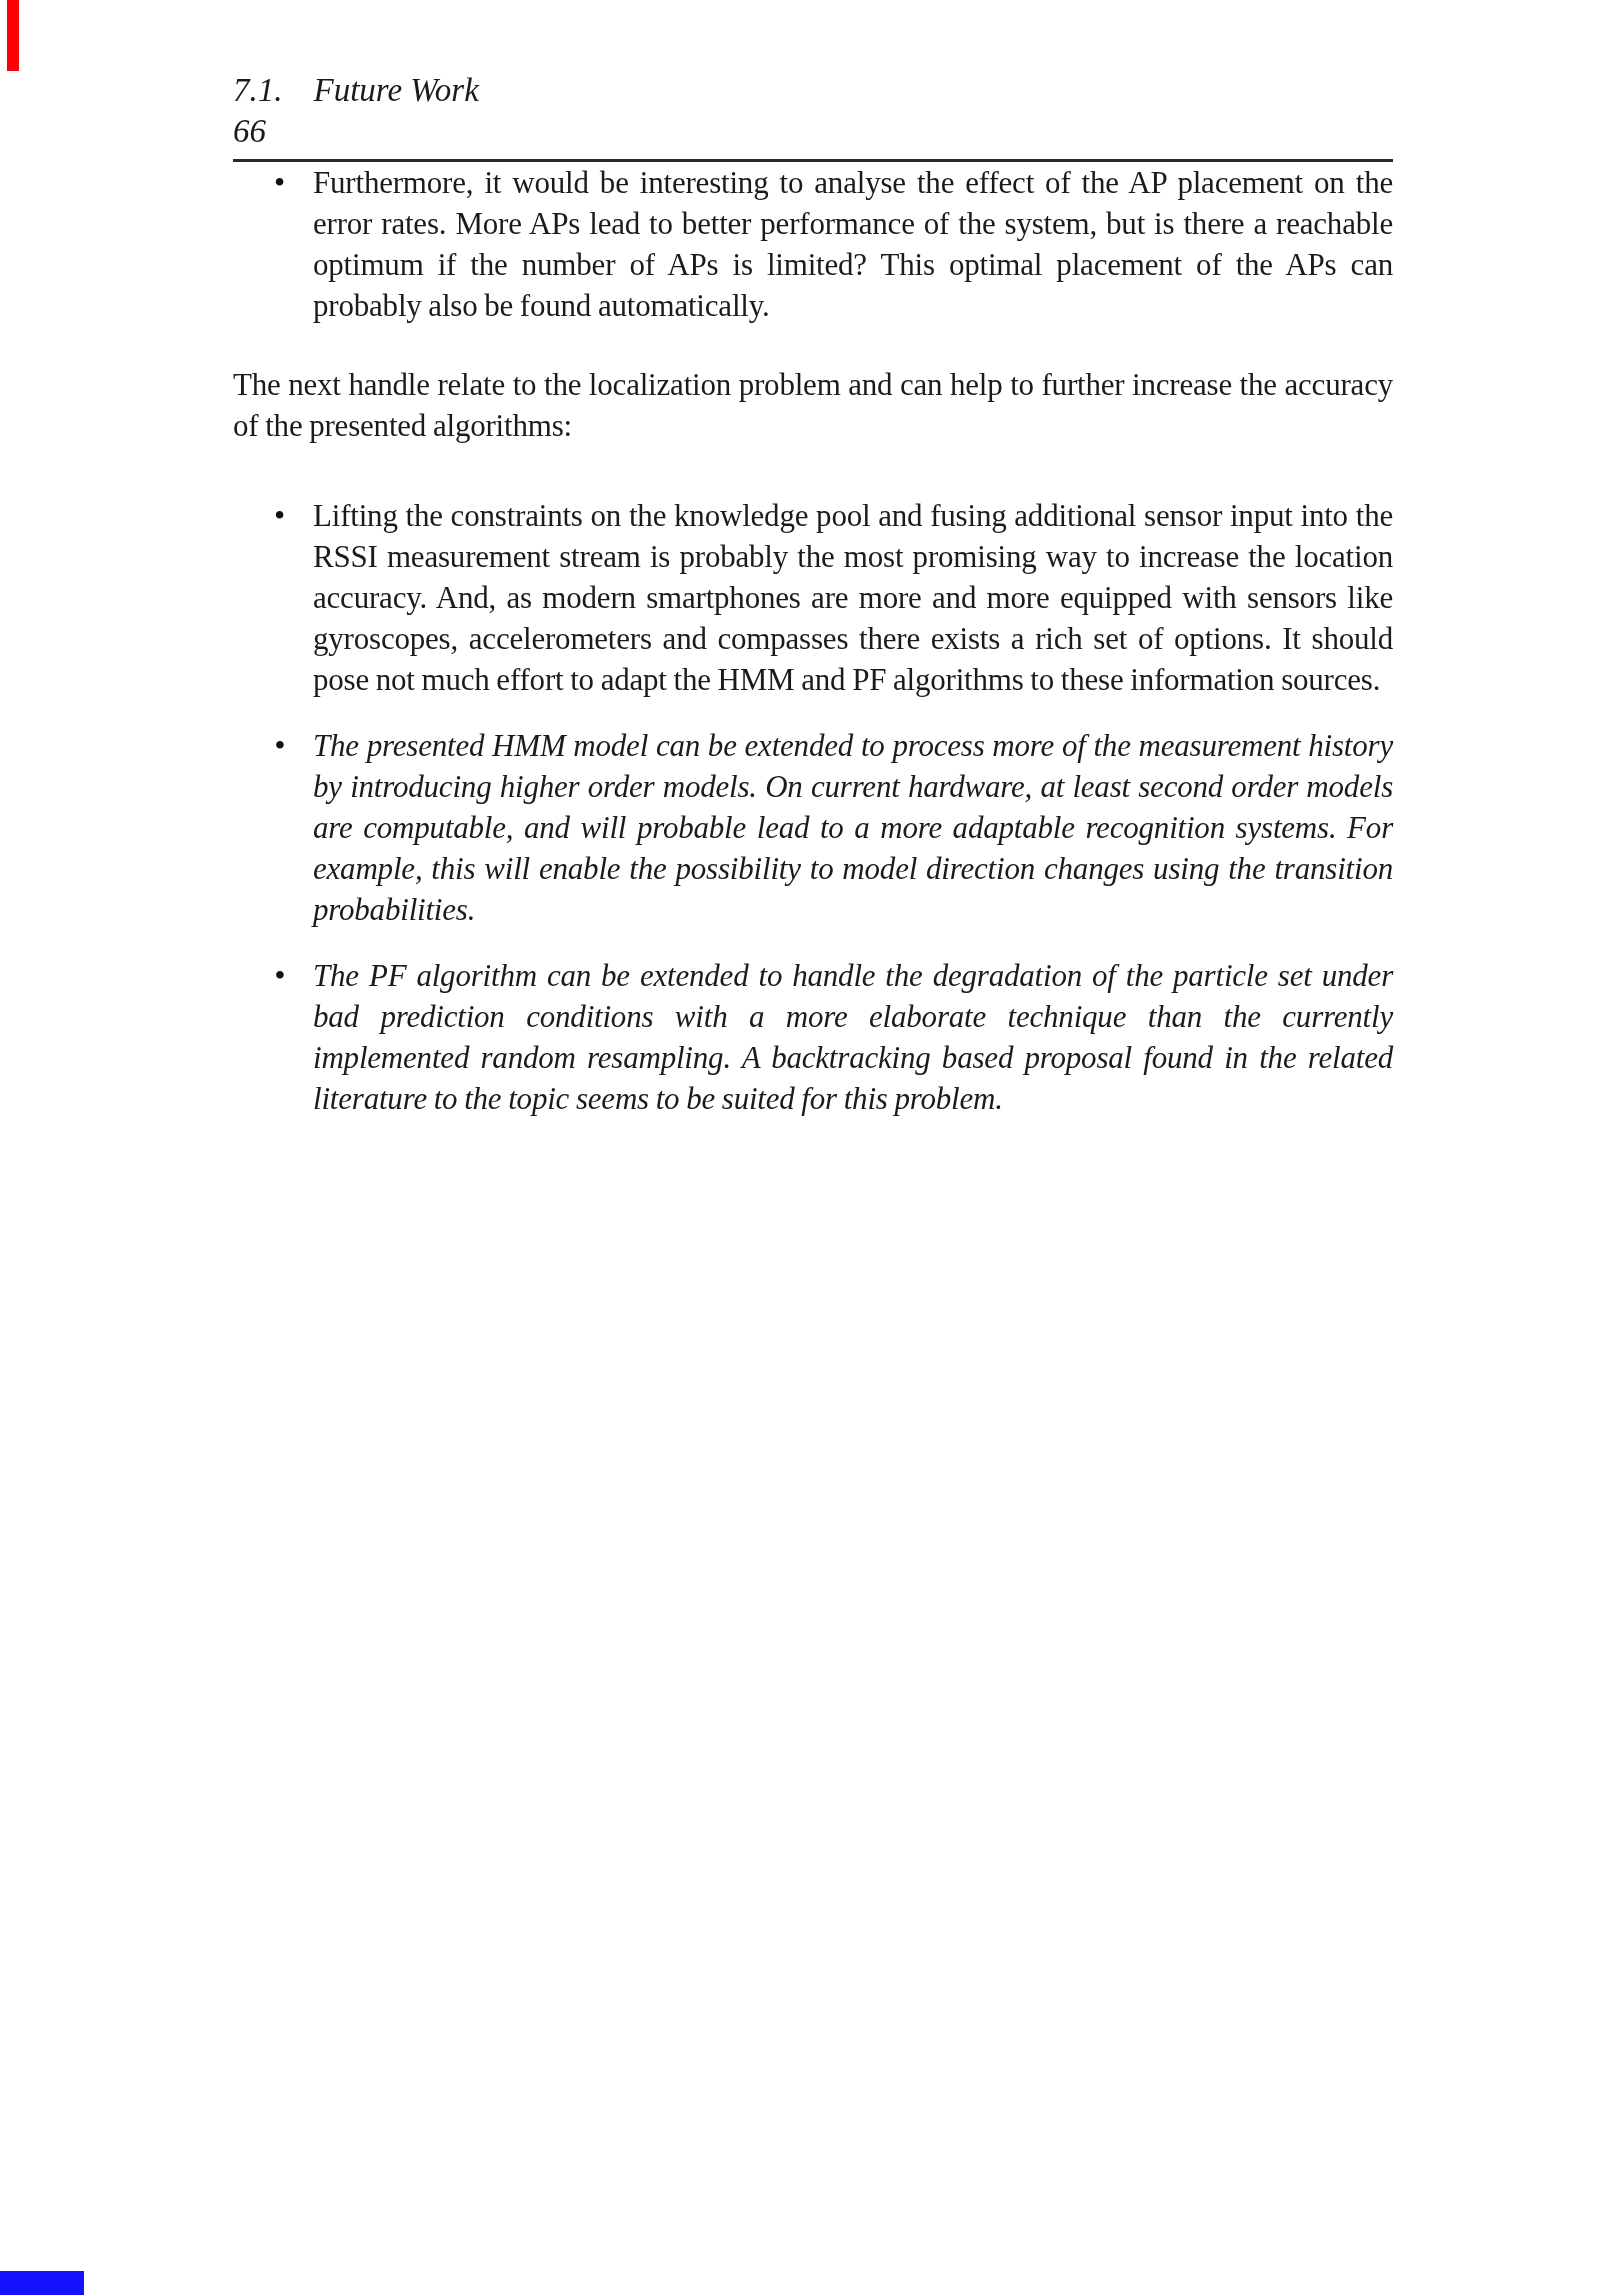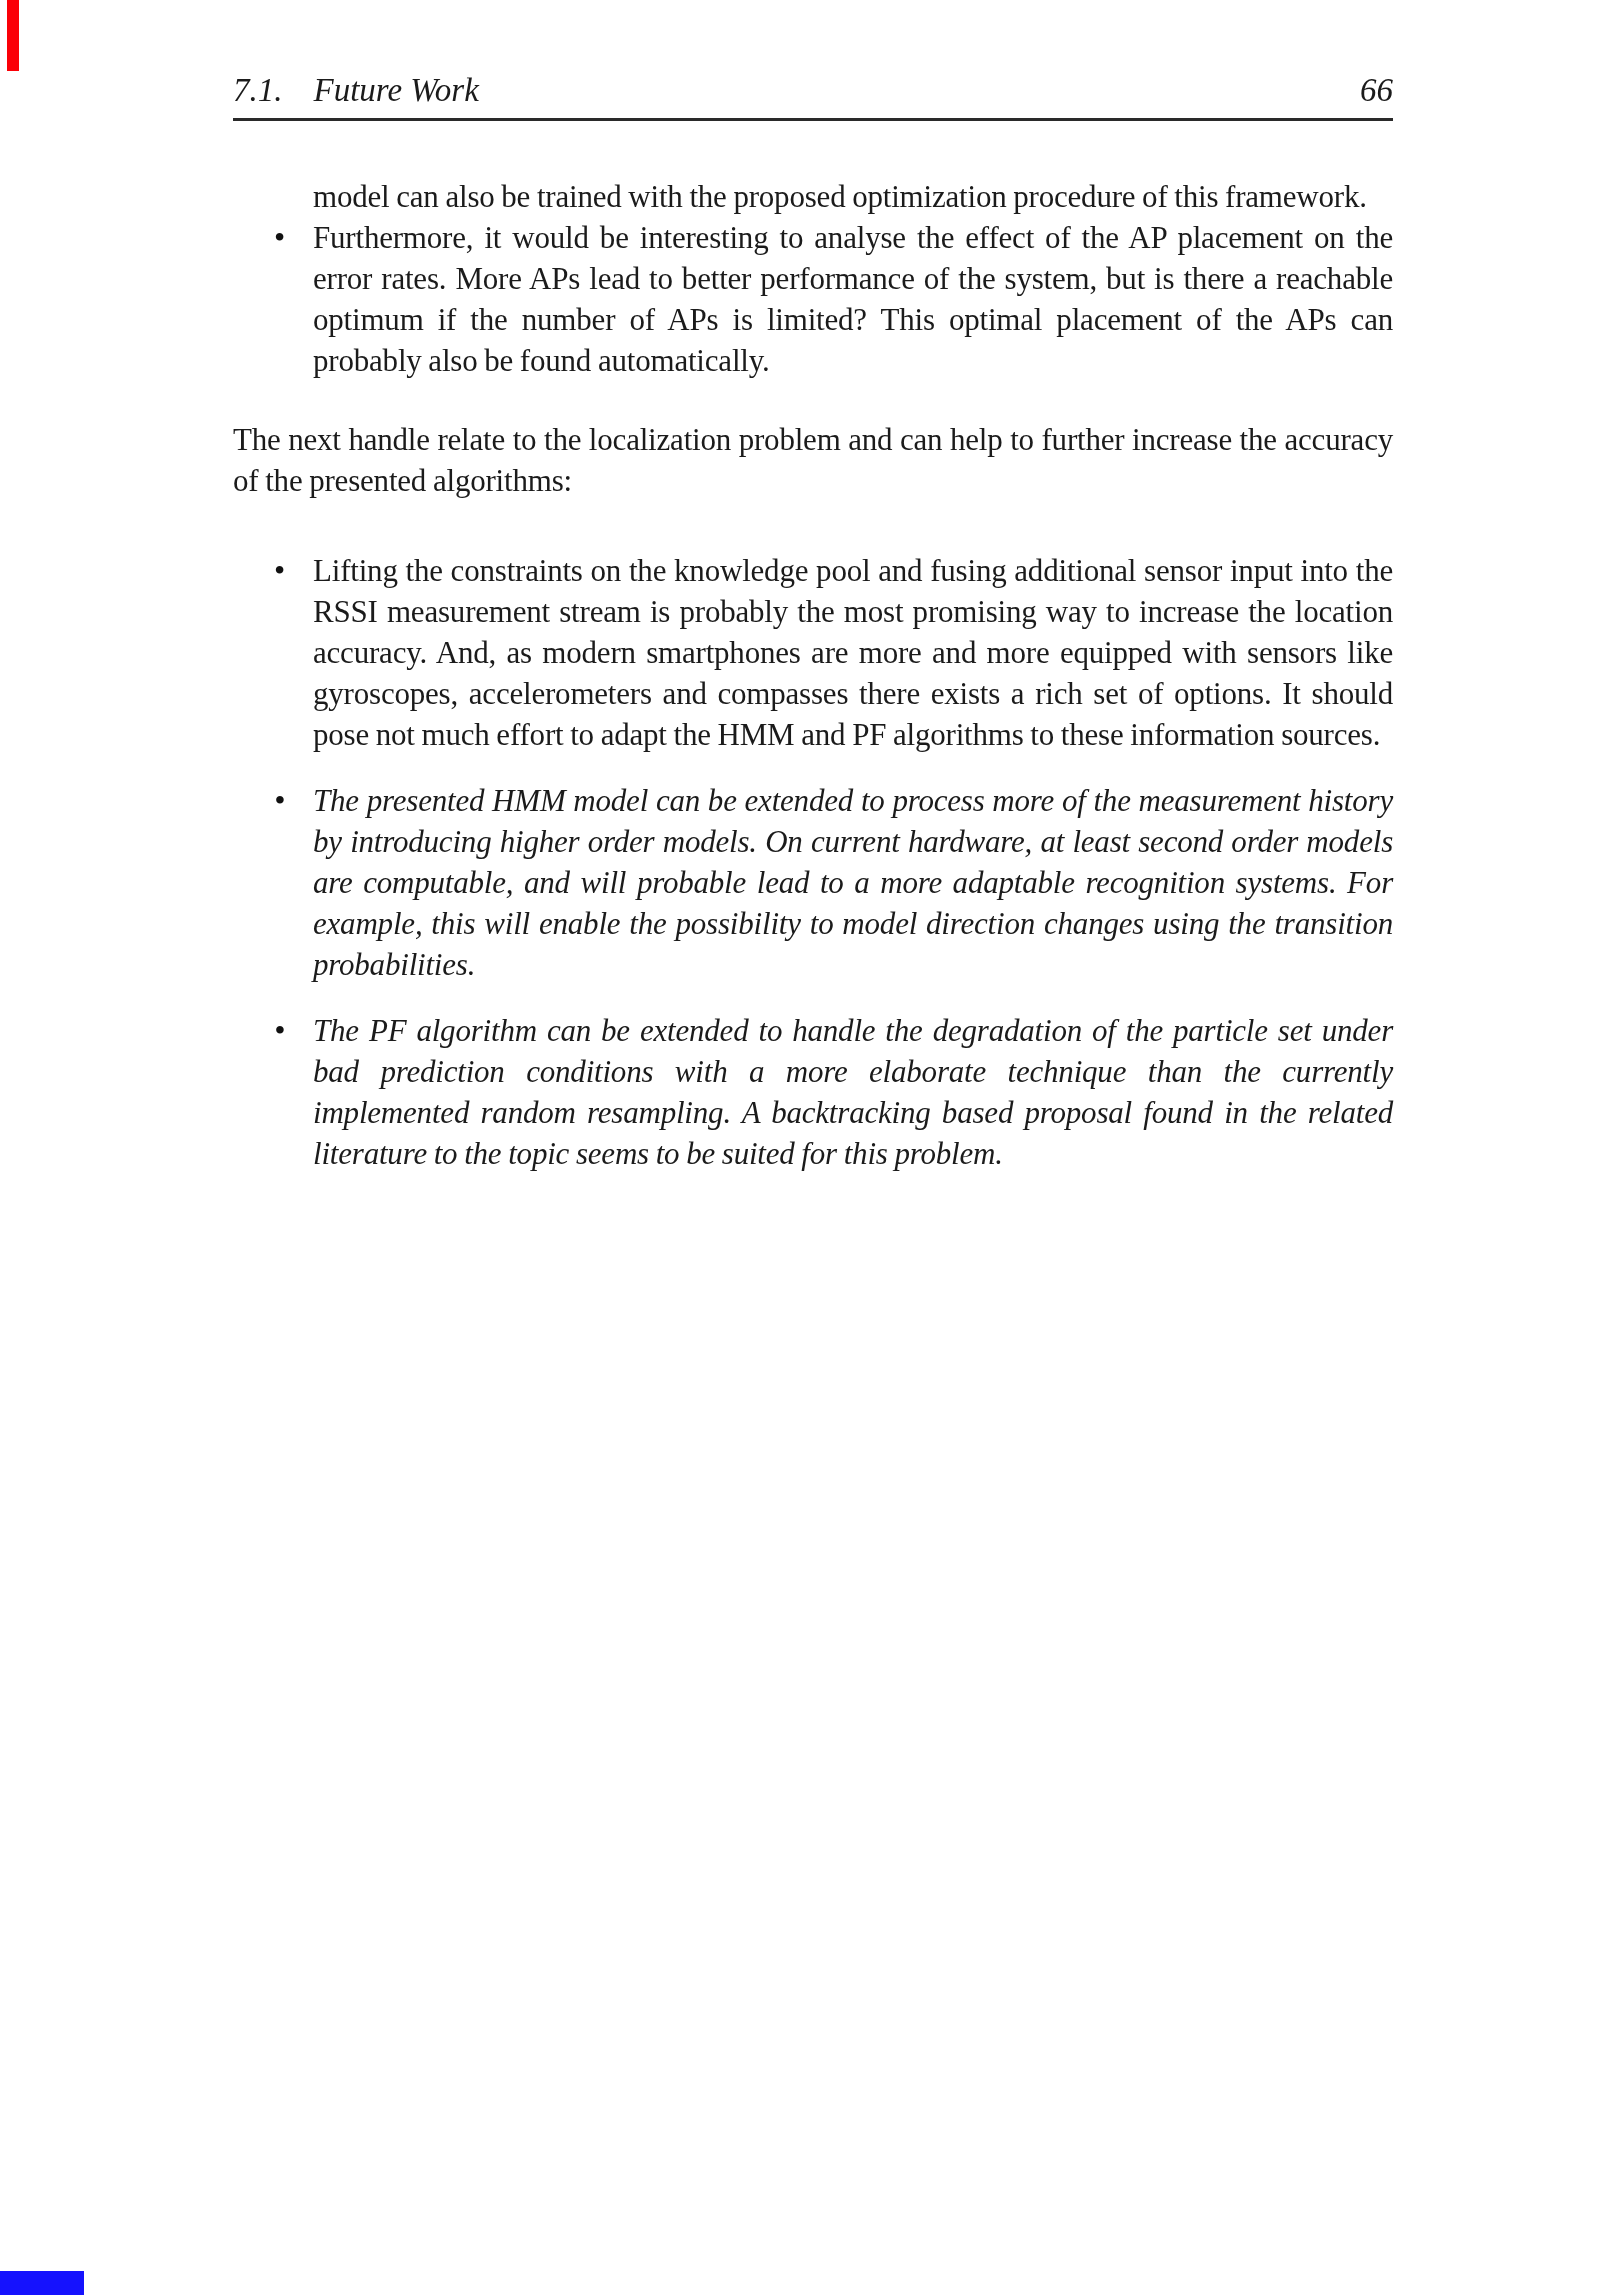--- a/index.html
+++ b/index.html
@@ -24,20 +24,21 @@
     width: 1160px;
   }
   .page-header {
     display: flex;
     justify-content: space-between;
     align-items: baseline;
     margin-top: 70px;
     font-style: italic;
     font-size: 33px;
     line-height: 41px;
+    flex-direction: column;
   }
   .section-title { margin-left: 31px; }
   .header-rule {
     margin-top: 7.3px;
     border-bottom: 3.2px solid #2a2a2a;
     width: 100%;
   }
   .body-text {
     font-size: 31px;
     line-height: 41px;
@@ -101,21 +102,20 @@
 
     <div class="page-header">
       <span>
         <span>7.1.</span><span class="section-title">Future Work</span>
       </span>
       <span>66</span>
     </div>
 
     <div class="header-rule"></div>
 
-    <p class="body-text continuation-paragraph">model can also be trained with the proposed optimization procedure of this framework.</p>
 
     <ul class="bullet-list top body-text">
       <li>Furthermore, it would be interesting to analyse the effect of the AP placement on the error rates. More APs lead to better performance of the system, but is there a reachable optimum if the number of APs is limited? This optimal placement of the APs can probably also be found automatically.</li>
     </ul>
 
     <p class="body-text intro-paragraph">The next handle relate to the localization problem and can help to further increase the accuracy of the presented algorithms:</p>
 
     <ul class="bullet-list main body-text">
       <li>Lifting the constraints on the knowledge pool and fusing additional sensor input into the RSSI measurement stream is probably the most promising way to increase the location accuracy. And, as modern smartphones are more and more equipped with sensors like gyroscopes, accelerometers and compasses there exists a rich set of options. It should pose not much effort to adapt the HMM and PF algorithms to these information sources.</li>
       <li>The presented HMM model can be extended to process more of the measurement history by introducing higher order models. On current hardware, at least second order models are computable, and will probable lead to a more adaptable recognition systems. For example, this will enable the possibility to model direction changes using the transition probabilities.</li>

